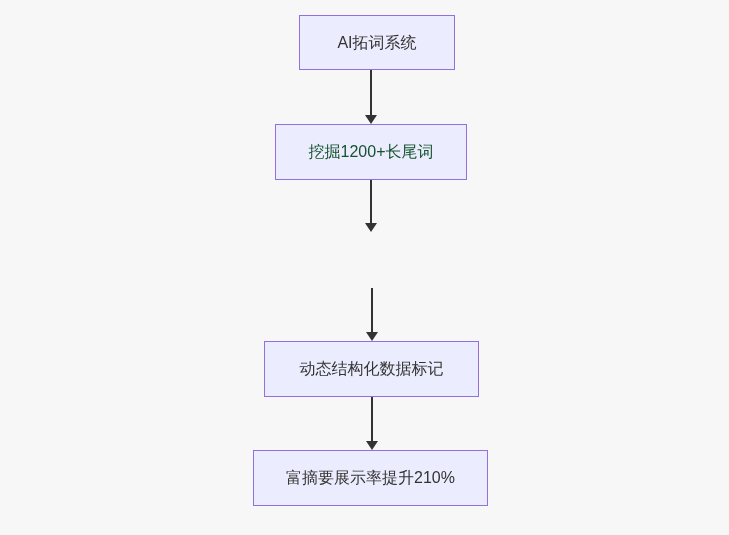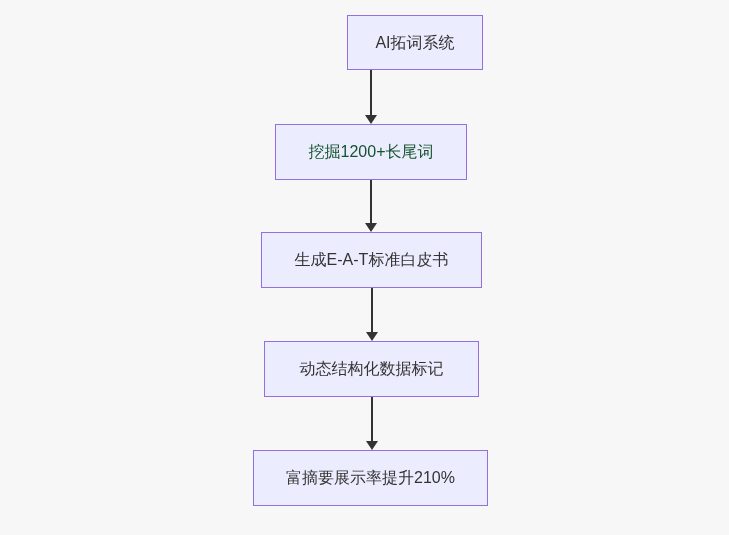--- a/index.html
+++ b/index.html
@@ -51,28 +51,25 @@
     border-left: 6px solid transparent;
     border-right: 6px solid transparent;
     border-top-style: solid;
     border-top-width: 9px;
   }
 </style>
 </head>
 <body>
 
 <div class="canvas" id="canvas" style="background: rgb(247, 247, 247); width: 729px; height: 535px;">
-    <div class="node" style="left: 299px; top: 15px; width: 136px; height: 55px; background: rgb(236, 236, 255); border-color: rgb(147, 112, 219); margin-left: 48px;">
+    <div class="node" style="left: 299px; top: 15px; width: 156px; height: 55px; background: rgb(236, 236, 255); border-color: rgb(147, 112, 219);">
       <span class="node-label" style="color: rgb(51, 51, 51); font-size: 16px;">AI拓词系统</span>
     </div>
     <div class="node" style="left: 275px; top: 124px; width: 192px; height: 56px; background: rgb(236, 236, 255); border-color: rgb(147, 112, 219);">
       <span class="node-label" style="color: #14532d; font-size: 16px;">挖掘1200+长尾词</span>
-    </div>
-    <div class="node" style="left: 261px; top: 232px; width: 221px; height: 56px; background: rgb(236, 236, 255); border-color: rgb(147, 112, 219);">
-      <span class="node-label" style="color: rgb(51, 51, 51); font-size: 16px;">生成E-A-T标准白皮书</span>
     </div>
     <div class="node" style="left: 264px; top: 341px; width: 215px; height: 56px; background: rgb(236, 236, 255); border-color: rgb(147, 112, 219);">
       <span class="node-label" style="color: rgb(51, 51, 51); font-size: 16px;">动态结构化数据标记</span>
     </div>
     <div class="node" style="left: 253px; top: 450px; width: 235px; height: 56px; background: rgb(236, 236, 255); border-color: rgb(147, 112, 219);">
       <span class="node-label" style="color: rgb(51, 51, 51); font-size: 16px;">富摘要展示率提升210%</span>
     </div>
     <div class="edge" style="left: 364.5px; top: 70px; width: 13px; height: 54px;">
       <div class="edge-line" style="background: rgb(51, 51, 51);"></div>
       <div class="edge-head" style="border-top-color: rgb(51, 51, 51);"></div>

